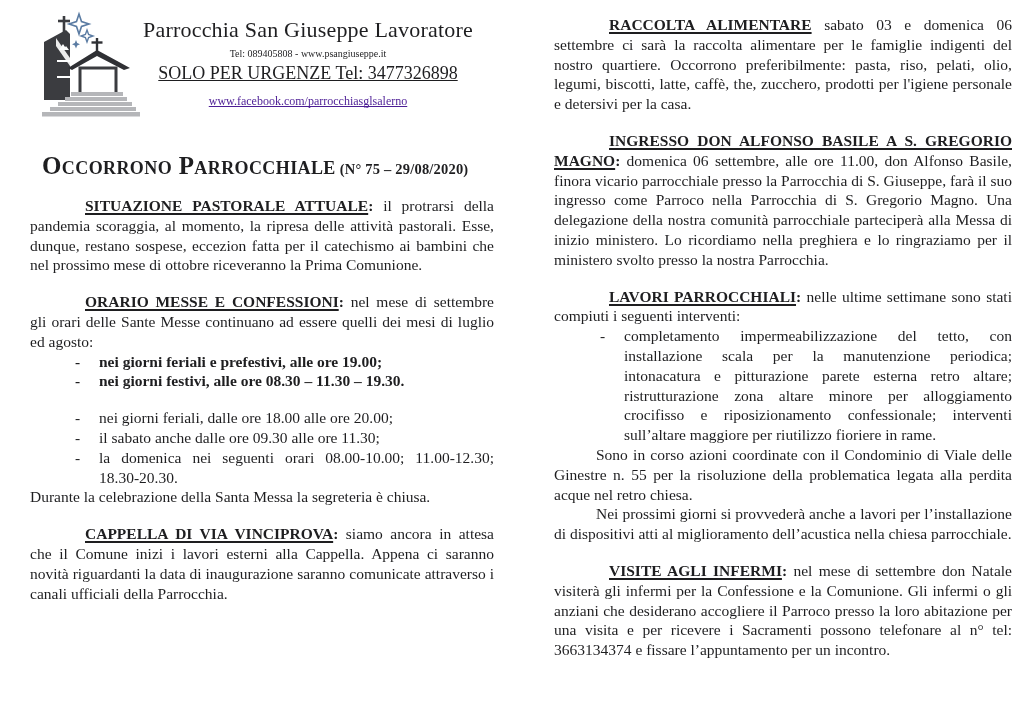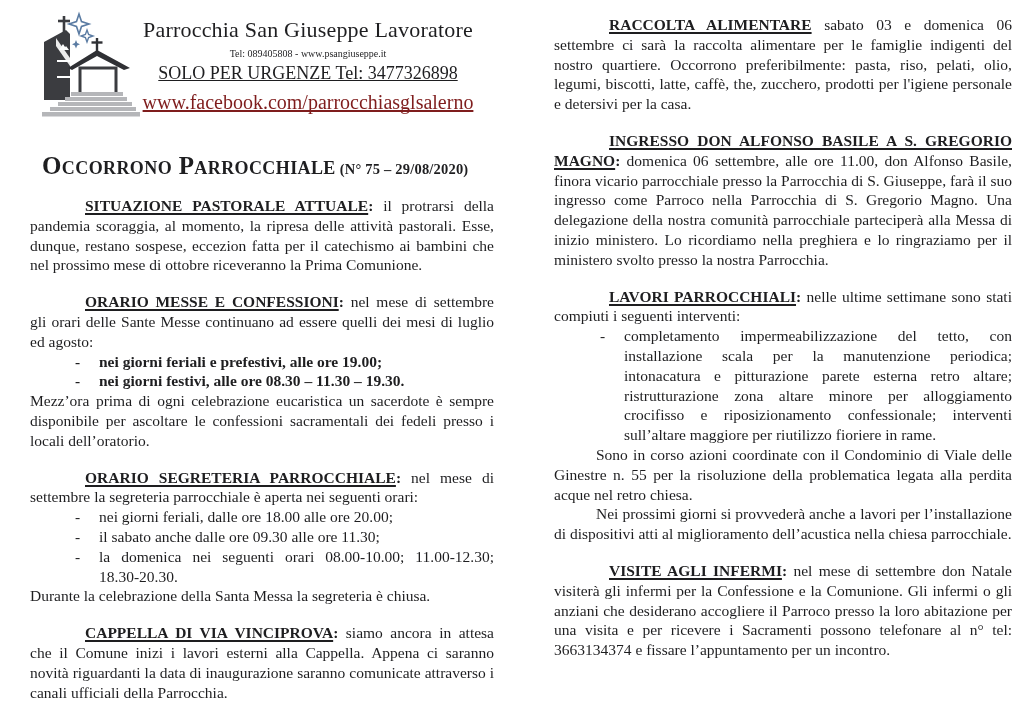--- a/index.html
+++ b/index.html
@@ -17,21 +17,21 @@
   .logo-wrap { position: absolute; left: 30px; top: 8px; width: 115px; height: 112px; }
   .header-text {
     position: absolute; left: 138px; top: 16px; width: 340px;
     text-align: center; line-height: 1.25;
   }
   .ht-title { font-size: 22px; font-weight: normal; letter-spacing: 0.2px; }
   .ht-tel { font-size: 10px; margin-top: 4px; }
   .ht-urgent { font-size: 18px; margin-top: 2px; text-decoration: underline; text-decoration-skip-ink: none; }
   .ht-fb { margin-top: 5px; }
   .ht-fb a {
-    font-size: 20px; color: #7f1d1d;
+    font-size: 12px; color: #4c1d95;
     text-decoration: underline; text-decoration-skip-ink: none; cursor: pointer;
   }
 
   
   .bulletin-title { position: absolute; left: 42px; top: 152px; white-space: nowrap; }
   .bt-main { font-variant: small-caps; font-weight: bold; font-size: 25px; letter-spacing: 0.4px; }
   .bt-issue { font-weight: bold; font-size: 14.5px; letter-spacing: 0.2px; text-align: center; }
 
   
   .col {
@@ -132,25 +132,23 @@
     <div class="sec">
       <p class="hp"><span class="hd">ORARIO MESSE E CONFESSIONI</span><span class="hsep">: </span><span>nel mese di settembre gli orari delle Sante Messe continuano ad essere quelli dei mesi di luglio ed agosto:</span></p>
       <div class="bullet bbold">
           <span class="dash">-</span>
           <span class="btxt">nei giorni feriali e prefestivi, alle ore 19.00;</span>
         </div>
       <div class="bullet bbold">
           <span class="dash">-</span>
           <span class="btxt">nei giorni festivi, alle ore 08.30 – 11.30 – 19.30.</span>
         </div>
-      <p>Mezz’ora prima di ogni celebrazione eucaristica un sacerdote è sempre disponibile per ascoltare le confessioni sacramentali dei fedeli presso i locali dell’oratorio.</p>
     </div>
 
     <div class="sec">
-      <p class="hp"><span class="hd">ORARIO SEGRETERIA PARROCCHIALE</span><span class="hsep">: </span><span>nel mese di settembre la segreteria parrocchiale è aperta nei seguenti orari:</span></p>
       <div class="bullet">
           <span class="dash">-</span>
           <span class="btxt">nei giorni feriali, dalle ore 18.00 alle ore 20.00;</span>
         </div>
       <div class="bullet">
           <span class="dash">-</span>
           <span class="btxt">il sabato anche dalle ore 09.30 alle ore 11.30;</span>
         </div>
       <div class="bullet">
           <span class="dash">-</span>

